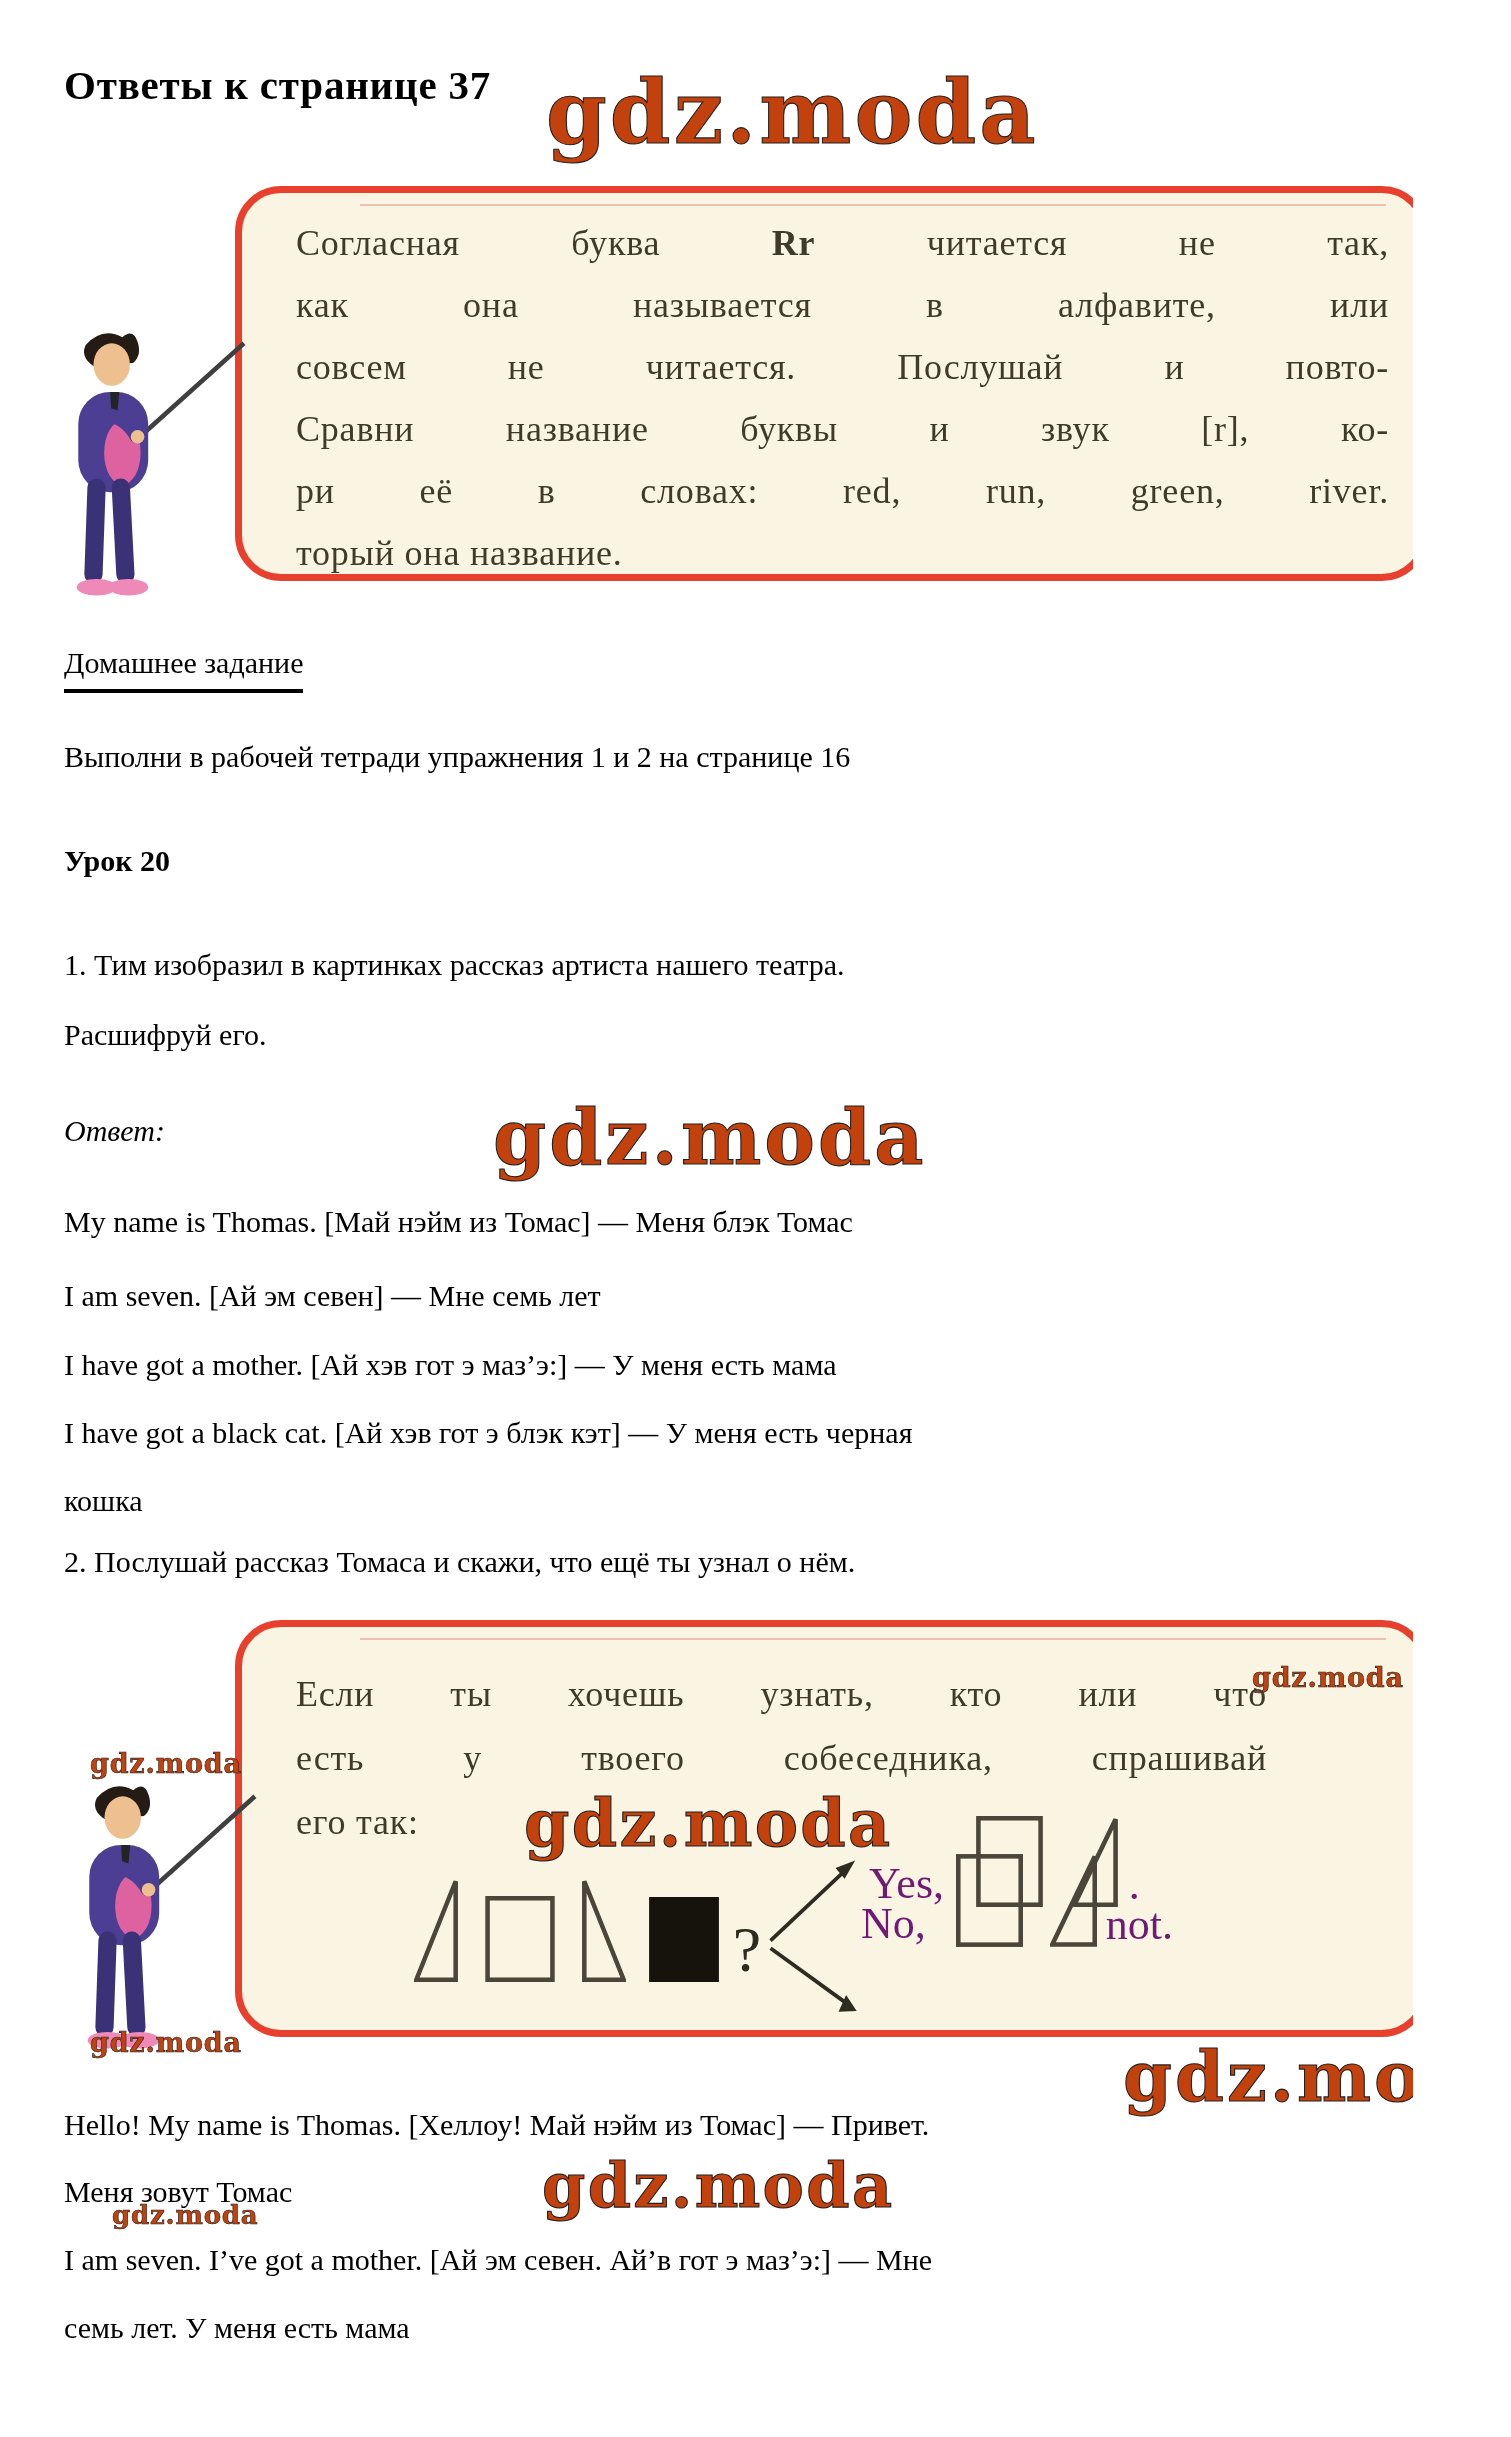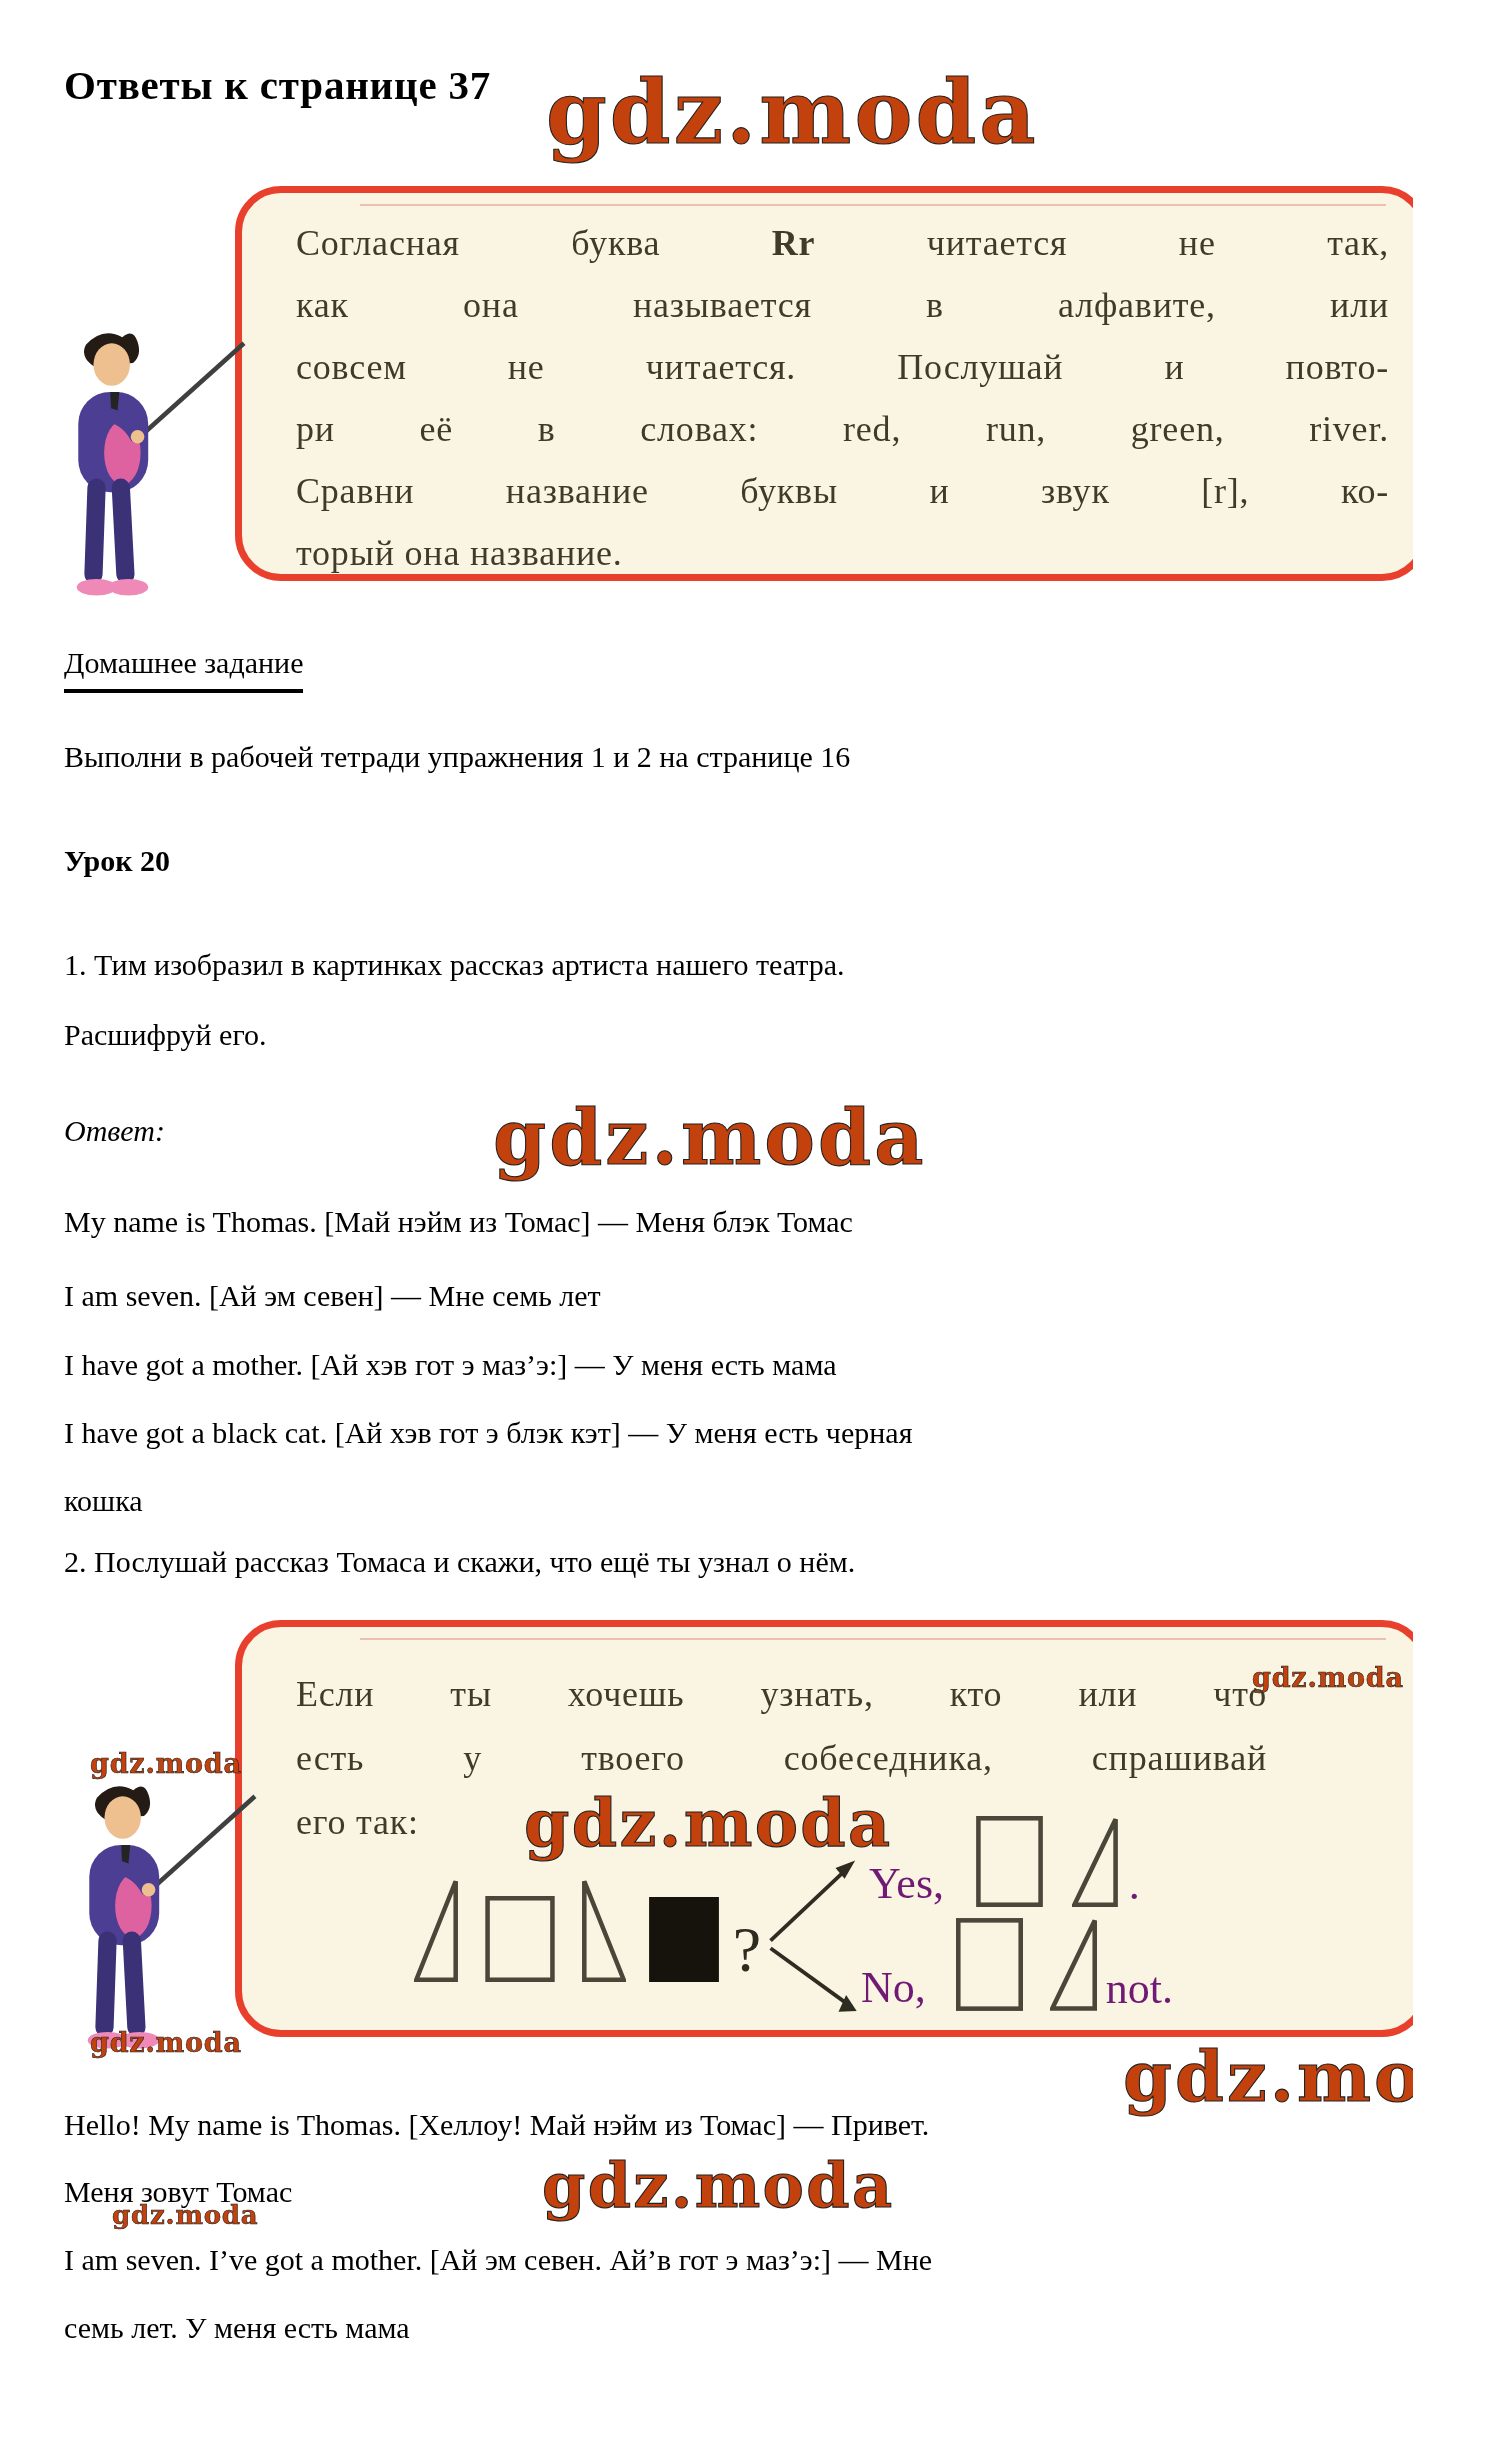--- a/index.html
+++ b/index.html
@@ -44,22 +44,22 @@
 
   <div class="abs title" style="left:64px;top:61px;">Ответы к странице 37</div>
 
   <div class="wm wm-xl" style="left:546px;top:61px;">gdz.moda</div>
 
   <div class="frame" style="left:235px;top:186px;width:1193px;height:395px;"></div>
   <div class="boxtext" style="left:296px;top:212px;width:1093px;">
     <div class="bline j"><span>Согласная буква </span><b class="bold">Rr</b><span> читается не так,</span></div>
     <div class="bline j">как она называется в алфавите, или</div>
     <div class="bline j">совсем не читается. Послушай и повто-</div>
+    <div class="bline j">Сравни название буквы и звук [r], ко-</div>
     <div class="bline j">ри её в словах: red, run, green, river.</div>
-    <div class="bline j">Сравни название буквы и звук [r], ко-</div>
     <div class="bline">торый она название.</div>
   </div>
 
   <svg class="abs" style="left:57px;top:322px;" width="190" height="285" viewBox="0 0 250 375">
     <line x1="108" y1="152" x2="246" y2="28" stroke="#3f3f3f" stroke-width="6"></line>
     <path d="M38 30 Q60 6 86 20 Q100 8 106 26 Q112 44 100 54 L48 58 Q30 46 38 30 Z" fill="#241b15"></path>
     <ellipse cx="72" cy="56" rx="24" ry="28" fill="#eec08f"></ellipse>
     <rect x="28" y="92" width="92" height="132" rx="42" fill="#4c3e92"></rect>
     <ellipse cx="86" cy="172" rx="24" ry="42" fill="#df62a0"></ellipse>
     <path d="M70 92 L82 92 L78 132 L72 132 Z" fill="#242424"></path>
@@ -131,21 +131,21 @@
     <span class="txt" style="margin-bottom:1.5px;">Yes,</span>
     <svg class="shape" style="margin-left:32px;" width="67" height="91" viewBox="0 0 88 120">
       <rect x="3" y="3" width="82" height="114" fill="none" stroke="#4a473a" stroke-width="6"></rect>
     </svg>
     <svg class="shape" style="margin-left:29px;" width="46" height="90" viewBox="0 0 60 118">
       <polygon points="3,115 57,3 57,115" fill="none" stroke="#4a473a" stroke-width="6"></polygon>
     </svg>
     <span class="txt" style="margin-left:10.6px;">.</span>
   </div>
 
-  <div class="sym-row" style="left:861px;top:1912px;height:99px;">
+  <div class="sym-row" style="left:861px;top:1848px;height:99px;">
     <span class="txt" style="margin-bottom:1.5px;">No,</span>
     <svg class="shape" style="margin-left:30px;" width="67" height="93" viewBox="0 0 88 122">
       <rect x="3" y="3" width="82" height="116" fill="none" stroke="#4a473a" stroke-width="6"></rect>
     </svg>
     <svg class="shape" style="margin-left:27px;" width="47" height="93" viewBox="0 0 62 122">
       <polygon points="3,119 59,3 59,119" fill="none" stroke="#4a473a" stroke-width="6"></polygon>
     </svg>
     <span class="txt" style="margin-left:9px;">not.</span>
   </div>
 

